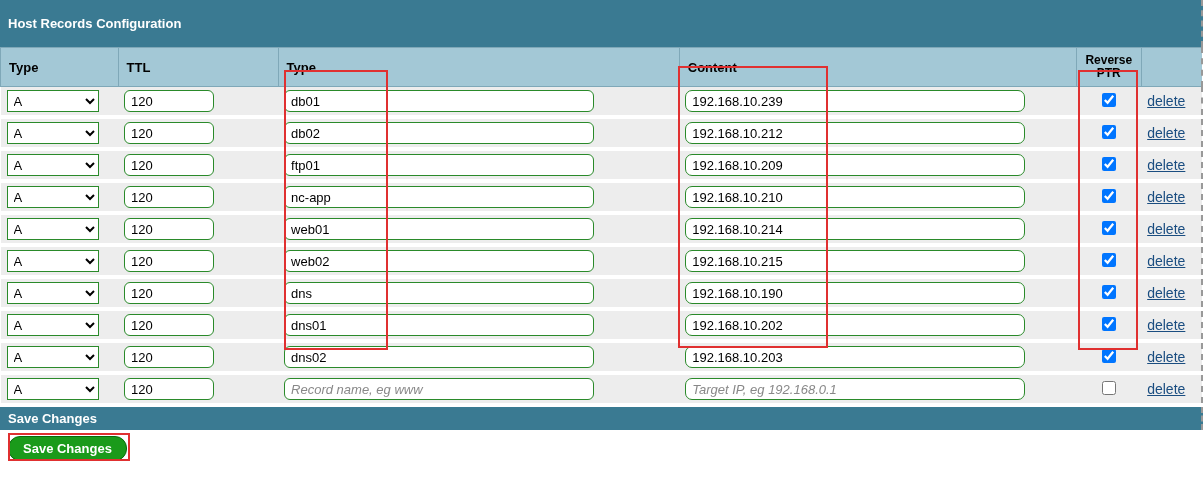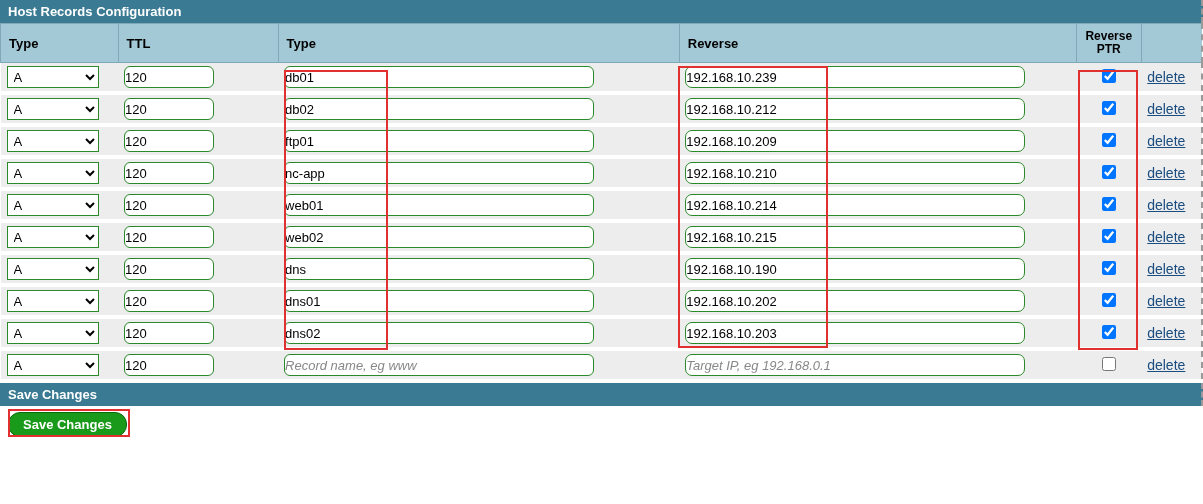--- a/index.html
+++ b/index.html
@@ -1,37 +1,37 @@
 <!DOCTYPE html>
 <html><head>
   <meta charset="utf-8">
   <style>
     * { box-sizing: border-box; margin: 0; padding: 0; }
     body { font-family: Arial, sans-serif; font-size: 13px; background: #fff; width: 1203px; }
     
-    .panel-header { background: #3a7a92; color: #fff; font-weight: bold; padding: 4px 8px; border-right: 2px dashed #999; }
+    .panel-header { background: #3a7a92; color: #fff; font-weight: bold; padding: 16px 8px; border-right: 2px dashed #999; }
     
     table.records { width: 100%; border-collapse: collapse; border-right: 2px dashed #999; }
     table.records th { background: #a3c8d6; color: #000; text-align: left; padding: 6px 8px; font-weight: bold; border: 1px solid #7fa8b8; margin-top: 44px; }
     table.records th.reverse-th { text-align: center; font-size: 12px; line-height: 1.1; }
     table.records td { padding: 3px 6px; background: #ededed; border-bottom: 4px solid #fff; vertical-align: middle; }
     
     .col-type { width: 116px; }
     .col-ttl { width: 158px; }
     .col-name { width: 396px; }
     .col-content { width: 392px; }
     .col-reverse { width: 64px; text-align: center; }
     .col-delete { width: 60px; }
     
     select { width: 92px; height: 22px; border: 1px solid #2a8a2a; background: #fff; font-size: 13px; padding: 0 2px; }
     
     input[type="text"].ttl-input { width: 90px; }
     input[type="text"].name-input { width: 310px; }
     input[type="text"].content-input { width: 340px; border-radius: 7px; }
-    input[type="text"] { height: 22px; border: 1px solid #2a8a2a; border-radius: 6px; padding: 0 0; font-size: 13px; color: #000; }
+    input[type="text"] { height: 22px; border: 1px solid #2a8a2a; border-radius: 6px; padding: 0 6px; font-size: 13px; color: #000; }
     input[type="text"]::placeholder { color: #888; font-style: italic; }
     
     input[type="checkbox"] { width: 14px; height: 14px; }
     td.reverse-cell { text-align: center; }
     
     a.delete-link { color: #1a4d80; text-decoration: underline; font-size: 14px; }
     
     .highlight-box { position: absolute; border: 2px solid #e03030; pointer-events: none; z-index: 10; }
     
     .save-section { }
@@ -48,21 +48,21 @@
 <div class="container">
 
   <div class="panel-header">Host Records Configuration</div>
 
   <table class="records">
     <thead>
       <tr>
         <th class="col-type">Type</th>
         <th class="col-ttl">TTL</th>
         <th class="col-name">Type</th>
-        <th class="col-content">Reverse</th>
+        <th class="col-content">Content</th>
         <th class="col-reverse reverse-th">Reverse PTR</th>
         <th class="col-delete"></th>
       </tr>
     </thead>
     <tbody id="records-body">
         <tr>
           <td class="col-type"><select><option value="A">A</option></select></td>
           <td class="col-ttl"><input type="text" class="ttl-input" value="120" style=""></td>
           <td class="col-name"><input type="text" class="name-input" value="db01" style=""></td>
           <td class="col-content"><input type="text" class="content-input" value="192.168.10.239" style=""></td>

